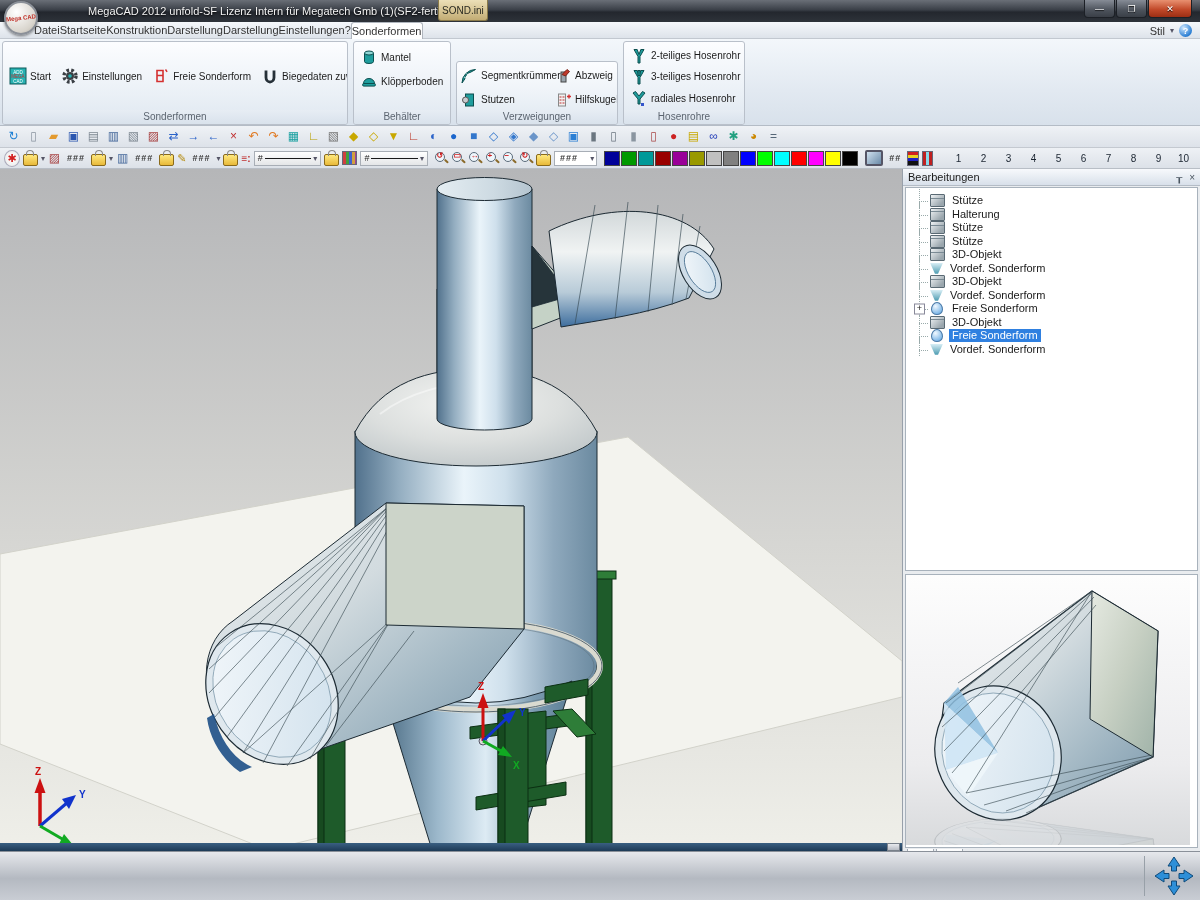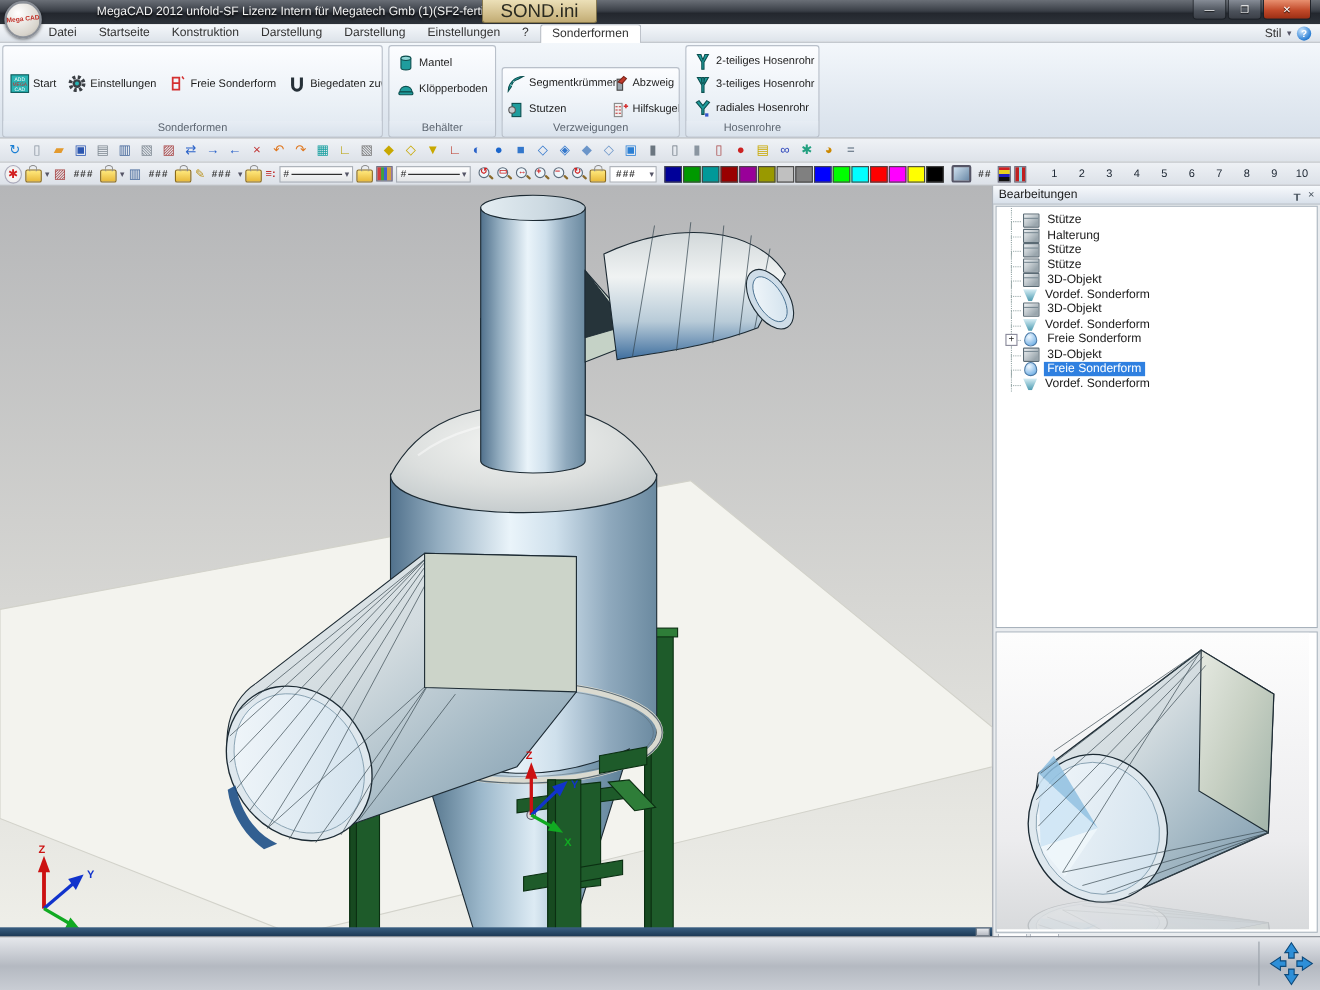--- a/index.html
+++ b/index.html
@@ -4,29 +4,29 @@
 <style>
   html,body{margin:0;padding:0;}
   body{width:1200px;height:900px;overflow:hidden;font-family:"Liberation Sans",sans-serif;background:#d4d0c8;-webkit-font-smoothing:antialiased;}
   .app{width:1200px;height:900px;display:flex;flex-direction:column;}
 
   
   .titlebar{height:22px;background:linear-gradient(#6a6f77,#3a3f47 45%,#23272e 55%,#2e333a);position:relative;display:flex;align-items:center;color:#f2f2f2;font-size:11px;flex:0 0 22px;}
   .orb{position:absolute;left:4px;top:1px;width:30px;height:30px;border-radius:50%;background:radial-gradient(circle at 35% 30%,#ffffff,#d8d4cc 70%,#a8a49c);border:2px solid #8b9098;z-index:30;display:flex;align-items:center;justify-content:center;box-shadow:0 1px 3px rgba(0,0,0,.5);}
   .orb span{color:#c03028;font-size:6px;font-weight:bold;line-height:6px;text-align:center;transform:rotate(-6deg);}
   .title-text{margin-left:88px;text-shadow:0 1px 2px #000;white-space:nowrap;}
-  .doc-tab{position:absolute;left:438px;top:0;height:20px;padding:0 16px;background:linear-gradient(#ece0b8,#d6c493 55%,#c2ac74);border:1px solid #8a7a4a;border-top:none;border-radius:0 0 3px 3px;color:#2a2a20;display:flex;align-items:center;font-size:17px;}
+  .doc-tab{position:absolute;left:438px;top:0;height:20px;padding:0 3px;background:linear-gradient(#ece0b8,#d6c493 55%,#c2ac74);border:1px solid #8a7a4a;border-top:none;border-radius:0 0 3px 3px;color:#2a2a20;display:flex;align-items:center;font-size:10px;}
   .win-btns{position:absolute;right:8px;top:0;display:flex;z-index:10;}
   .win-btn{width:29px;height:17px;margin-left:1px;display:flex;align-items:center;justify-content:center;font-size:9px;color:#fff;background:linear-gradient(#868c96,#4c525b 60%,#3a3f47);border:1px solid #1c2026;border-top:none;border-radius:0 0 4px 4px;text-shadow:0 1px 1px #000;}
   .win-btn.close{width:42px;background:linear-gradient(#e89070,#c24a2a 55%,#9c2e14);}
 
   
   .menubar{height:16px;flex:0 0 16px;background:linear-gradient(#f5f8fb,#dde3ea);border-bottom:1px solid #c2c8d0;display:flex;align-items:flex-end;font-size:11px;color:#333;position:relative;}
   .menu-items{display:flex;margin-left:34px;height:100%;align-items:stretch;}
-  .menu-item{padding:0 10px;display:flex;align-items:center;cursor:default;}
+  .menu-item{padding:0 0;display:flex;align-items:center;cursor:default;}
   .menu-item[data-active="true"]{background:#fff;border:1px solid #b0b6be;border-bottom:none;border-radius:3px 3px 0 0;margin-bottom:-1px;z-index:2;}
   .menu-right{margin-left:auto;display:flex;align-items:center;gap:5px;padding:0 8px 1px 0;}
   .dd-arrow{font-size:8px;color:#556;}
   .help-orb{width:13px;height:13px;border-radius:50%;background:radial-gradient(circle at 35% 30%,#cfe8ff,#2b7fd4 70%,#1a5ca8);color:#fff;font-size:9px;font-weight:bold;display:flex;align-items:center;justify-content:center;}
 
   
   .ribbon{height:84px;flex:0 0 84px;background:linear-gradient(#f3f7fb,#e2e9f1 60%,#d8e1eb);border-bottom:1px solid #b4bcc6;display:flex;gap:5px;padding:2px 0 0 2px;}
   .rgroup{border:1px solid #b9c0ca;border-radius:3px;background:linear-gradient(#fcfdff,#eaf0f6 65%,#dfe7f0);display:flex;flex-direction:column;overflow:hidden;}
   .rgroup-body{flex:1;display:flex;align-items:center;padding:1px 3px;overflow:hidden;}
   .rgroup-label{height:14px;text-align:center;font-size:10px;color:#5c6570;line-height:13px;background:linear-gradient(#e7edf4,#d9e2ec);}

